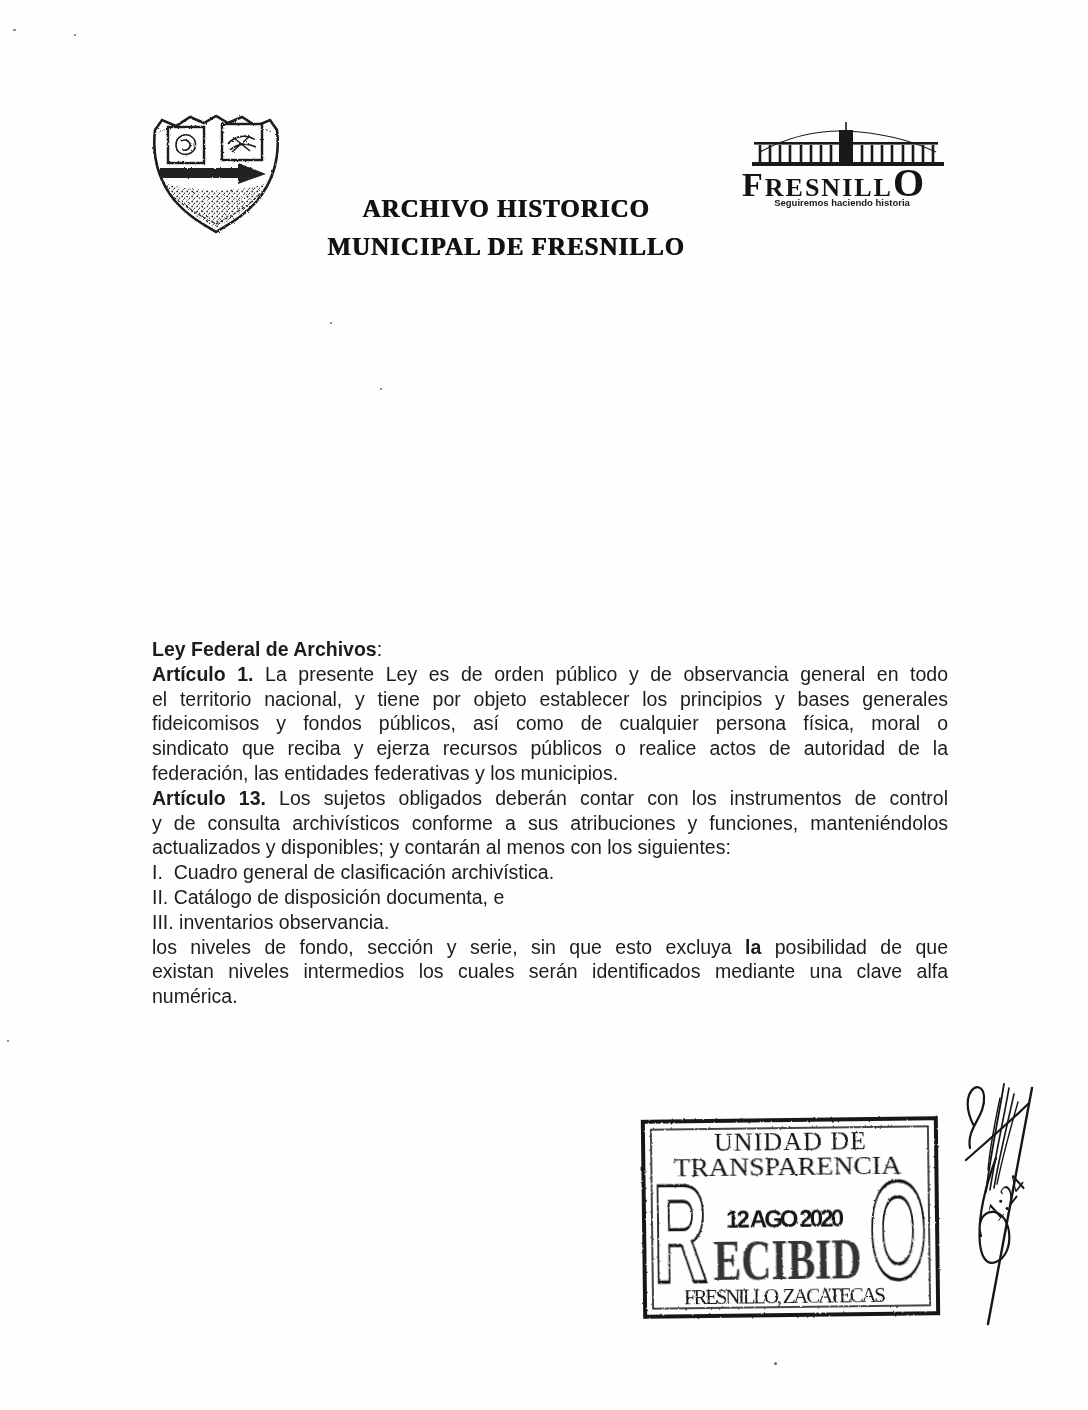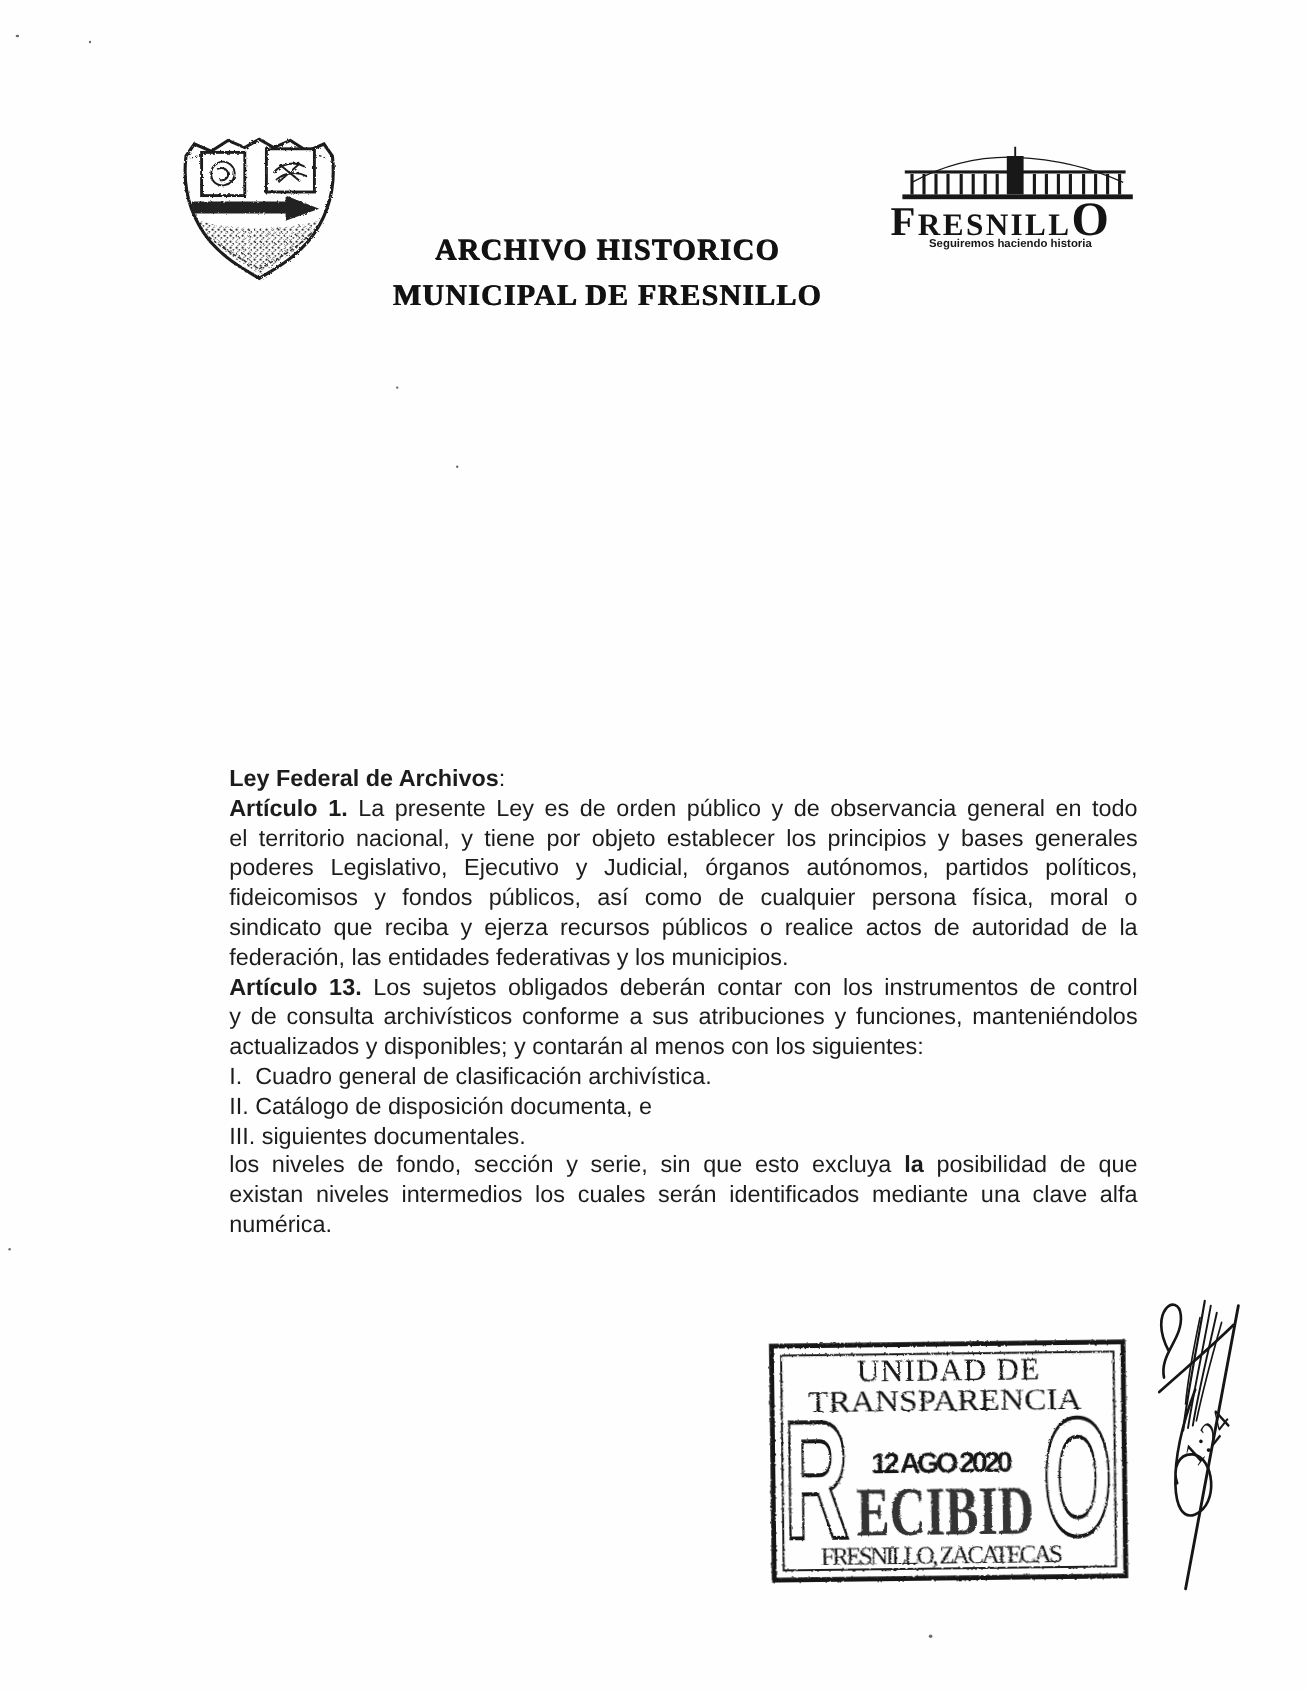--- a/index.html
+++ b/index.html
@@ -15,21 +15,21 @@
     line-height:38px;letter-spacing:1px;color:#121212;
     text-shadow:0.7px 0.4px 0 #121212;
     margin-top:40px;
   }
   .fres-logo{position:absolute;left:740px;top:122px;}
   
   .body-text{
     position:absolute;left:152px;top:637px;width:796px;
     font-size:19.5px;line-height:24.8px;color:#1c1c1c;
   }
-  .line{text-align:justify;text-align-last:left;margin-left:39px;}
+  .line{text-align:justify;text-align-last:left;}
   .line.j{text-align-last:justify;}
   .b{font-weight:bold;}
   
   .stamp{position:absolute;left:641px;top:1117px;transform:rotate(-0.7deg);}
   .signature{position:absolute;left:940px;top:1072px;}
   
   .speck{position:absolute;background:#6b6b6b;border-radius:50%;}
 </style>
 </head>
 <body>
@@ -100,30 +100,29 @@
       <line x1="106" y1="0" x2="106" y2="8" stroke-width="1.6"></line>
     </g>
     <text x="2" y="74" font-family="Liberation Serif, serif" fill="#141414" letter-spacing="2"><tspan font-size="34" font-weight="bold">F</tspan><tspan font-size="26" font-weight="bold">RESNILL</tspan><tspan font-size="40" font-weight="bold">O</tspan></text>
     <text x="102" y="84" text-anchor="middle" font-family="Liberation Sans, sans-serif" font-size="9.5" font-weight="bold" fill="#181818">Seguiremos haciendo historia</text>
   </svg>
 
   <div class="body-text">
       <div class="line"><span class="b">Ley Federal de Archivos</span><span>:</span></div>
       <div class="line j"><span class="b">Artículo 1. </span><span>La presente Ley es de orden público y de observancia general en todo</span></div>
       <div class="line j"><span>el territorio nacional, y tiene por objeto establecer los principios y bases generales</span></div>
-      <div class="line j"><span>poderes Legislativo, Ejecutivo y Judicial, órganos autónomos, partidos políticos,</span></div>
       <div class="line j"><span>fideicomisos y fondos públicos, así como de cualquier persona física, moral o</span></div>
       <div class="line j"><span>sindicato que reciba y ejerza recursos públicos o realice actos de autoridad de la</span></div>
       <div class="line"><span>federación, las entidades federativas y los municipios.</span></div>
       <div class="line j"><span class="b">Artículo 13. </span><span>Los sujetos obligados deberán contar con los instrumentos de control</span></div>
       <div class="line j"><span>y de consulta archivísticos conforme a sus atribuciones y funciones, manteniéndolos</span></div>
       <div class="line"><span>actualizados y disponibles; y contarán al menos con los siguientes:</span></div>
       <div class="line"><span>I.&nbsp; Cuadro general de clasificación archivística.</span></div>
       <div class="line"><span>II. Catálogo de disposición documenta, e</span></div>
-      <div class="line"><span>III. siguientes documentales.</span></div>
+      <div class="line"><span>III. inventarios observancia.</span></div>
       <div class="line j"><span>los niveles de fondo, sección y serie, sin que esto excluya </span><span class="b">la</span><span> posibilidad de que</span></div>
       <div class="line j"><span>existan niveles intermedios los cuales serán identificados mediante una clave alfa</span></div>
       <div class="line"><span>numérica.</span></div>
     </div>
 
   <svg class="stamp" width="300" height="202" viewBox="0 0 300 202">
     <defs>
       <filter id="roughs">
           <feTurbulence type="fractalNoise" baseFrequency="0.55" numOctaves="2" seed="11" result="n"></feTurbulence>
           <feDisplacementMap in="SourceGraphic" in2="n" scale="2.2"></feDisplacementMap>

